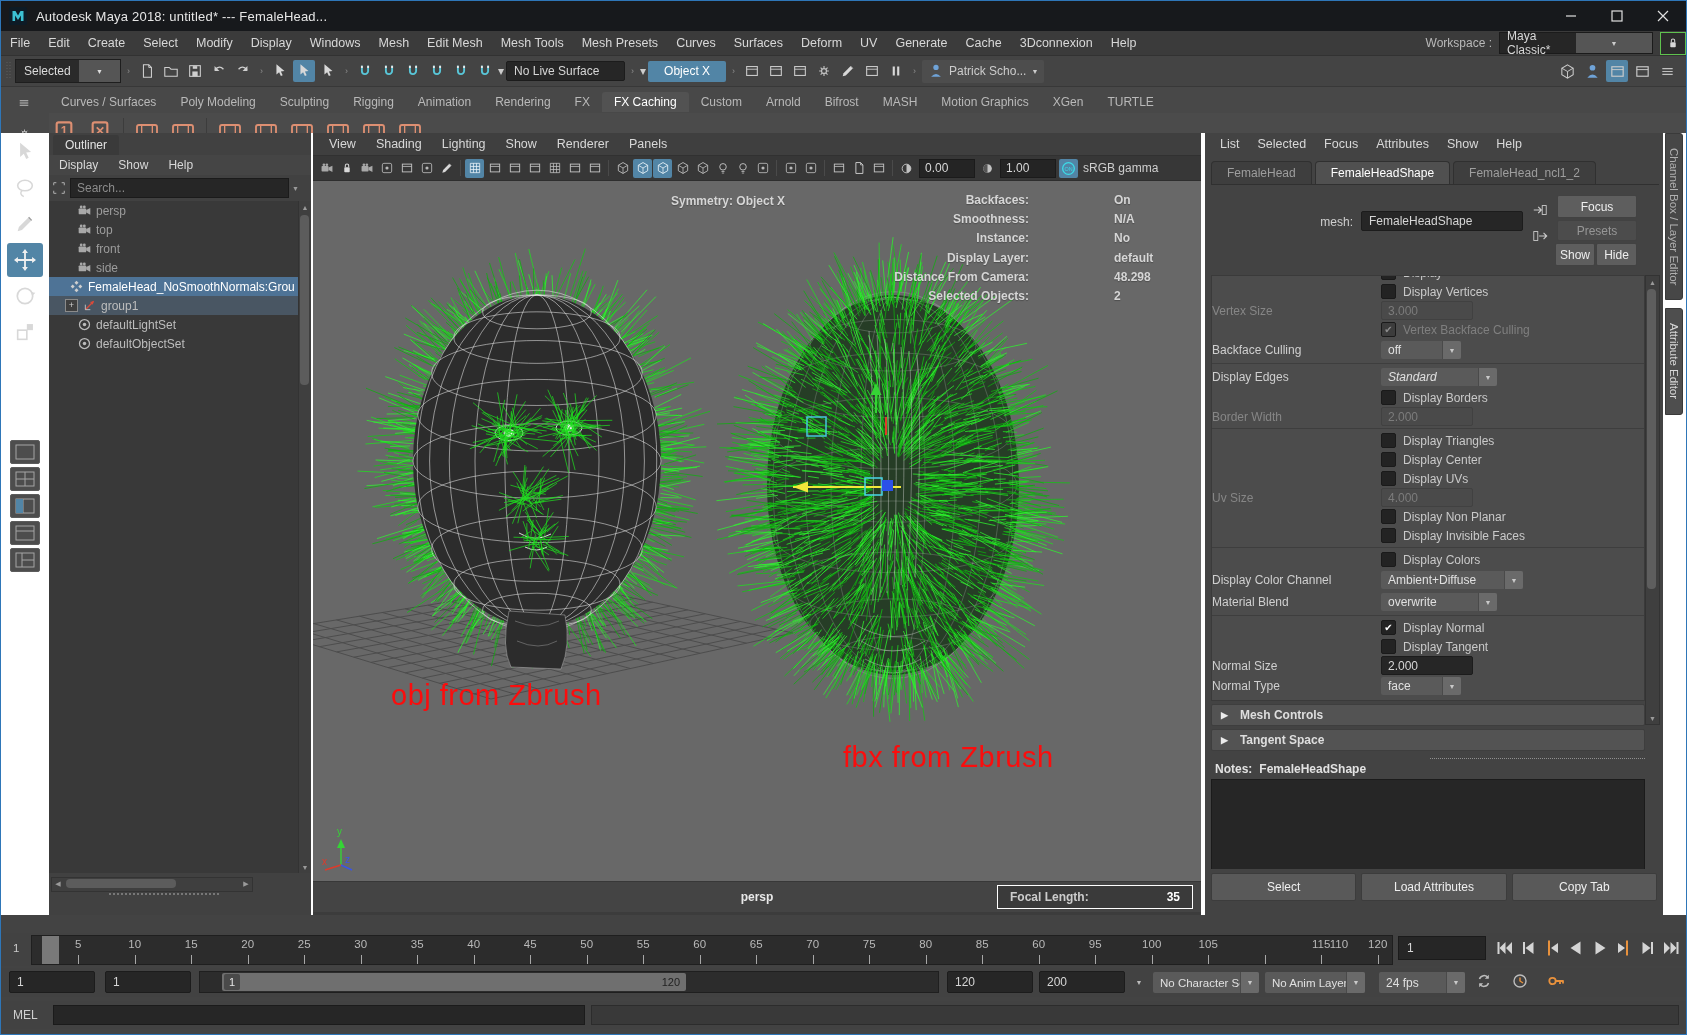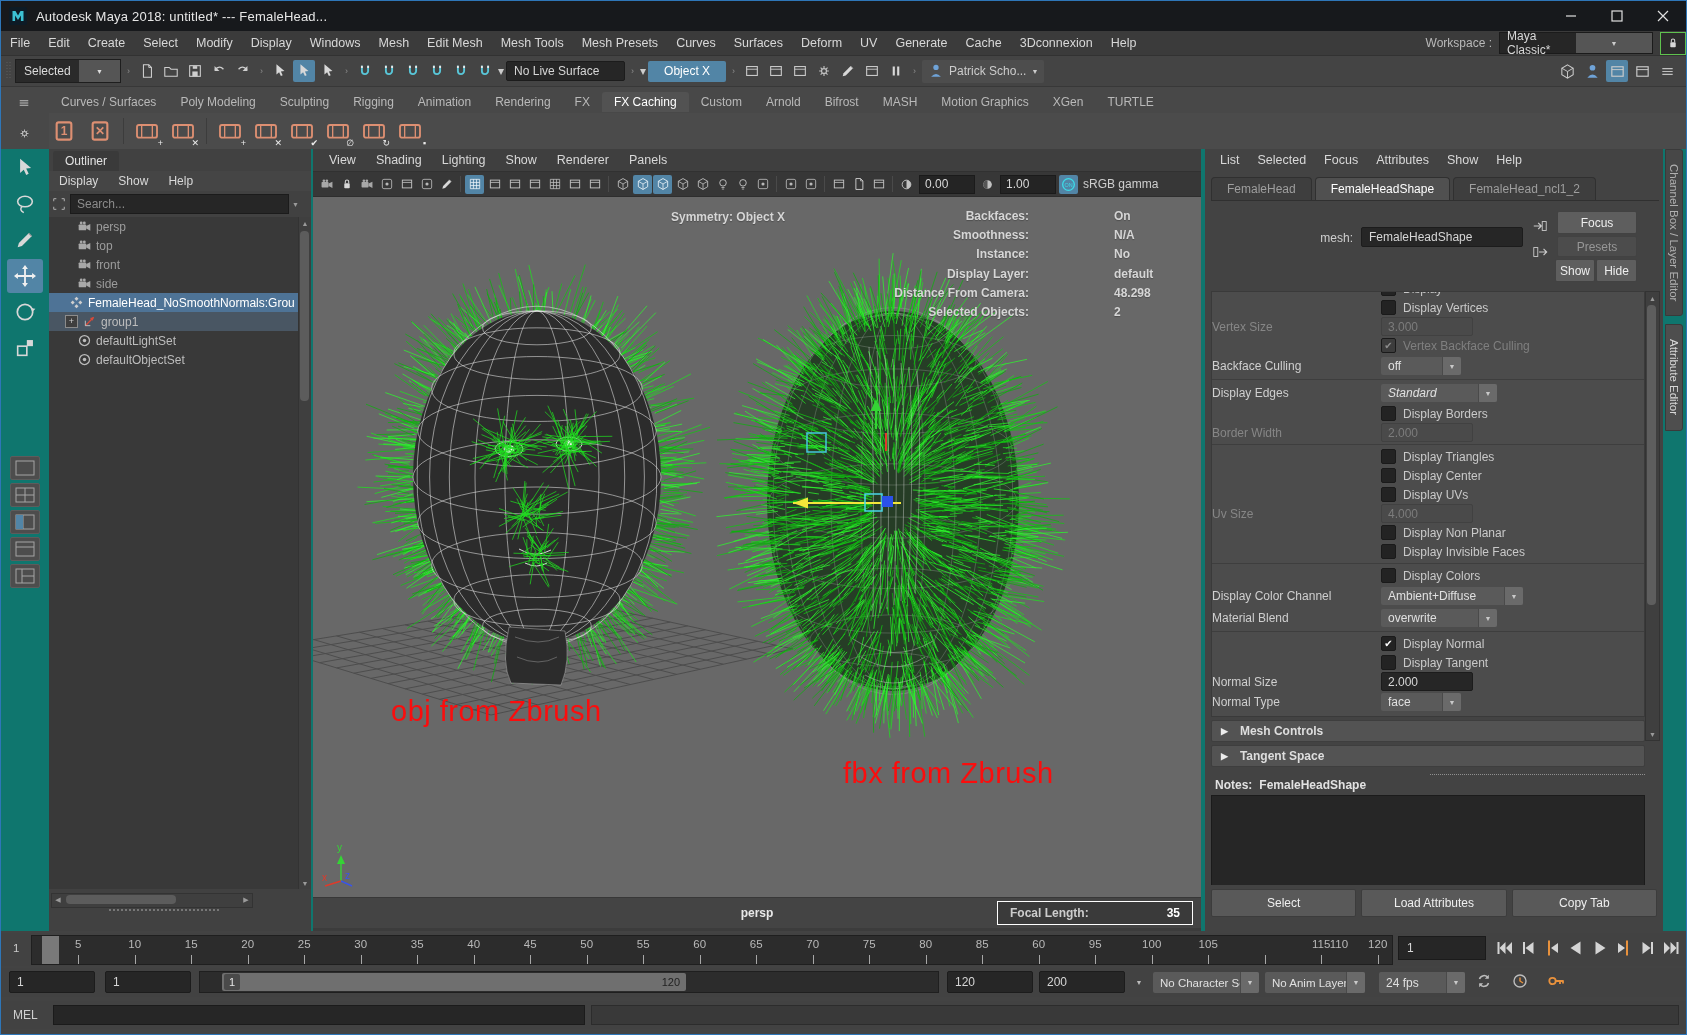--- a/index.html
+++ b/index.html
@@ -38,21 +38,21 @@
 #shelf-gutter{position:absolute;left:0;top:0;width:46px;height:62px;display:flex;flex-direction:column;align-items:center;justify-content:space-around}
 #shelf-tabs{position:absolute;left:48px;top:2px;right:0;height:23px;display:flex;align-items:flex-end}
 .shelf-tab{padding:3px 12px;color:#b9b9b9;font-size:12px;white-space:nowrap}
 .shelf-tab.active{color:#fff;background:#525252;border-radius:3px 3px 0 0}
 #shelf-icons{position:absolute;left:48px;top:26px;right:0;height:36px;display:flex;align-items:center;gap:6px;background:#4b4b4b}
 .shelf-ic{position:relative;width:30px;height:30px;display:flex;align-items:center;justify-content:center}
 .shelf-ic .glyph{position:absolute;right:-1px;bottom:-2px;font-size:9px;color:#ececec}
 .shelf-ic .cglyph{position:absolute;left:0;top:0;width:100%;height:100%;display:flex;align-items:center;justify-content:center;font-size:12px;color:#dd8f72;font-weight:bold}
 .shelf-sep{width:1px;height:26px;background:#3c3c3c;margin:0 2px}
 
-#main{position:absolute;left:0;top:148px;width:100%;height:782px;background:#0f766e}
+#main{position:absolute;left:0;top:132px;width:100%;height:782px;background:#ffffff}
 #toolbox{position:absolute;left:0;top:0;width:47px;height:100%}
 .tool{width:36px;height:34px;margin:2px auto;display:flex;align-items:center;justify-content:center;border-radius:3px}
 .tool.active{background:#5285a6}
 .layoutbtn{width:28px;height:22px;margin:3px auto;border:1px solid #5c5c5c;background:#4d4d4d;border-radius:2px;display:flex;align-items:center;justify-content:center}
 #maya-logo{position:absolute;left:6px;bottom:4px}
 
 #outliner{position:absolute;left:48px;top:0;width:262px;height:100%;background:#414141}
 #ol-tab{position:absolute;left:4px;top:2px;height:20px;padding:0 12px;background:#3a3a3a;color:#e2e2e2;display:flex;align-items:center;border-radius:3px 3px 0 0}
 #ol-menus{position:absolute;left:0;top:22px;width:100%;height:20px;display:flex;align-items:center;background:#454545}
 #ol-menus .menu-item{padding:0 10px;font-size:12px}

